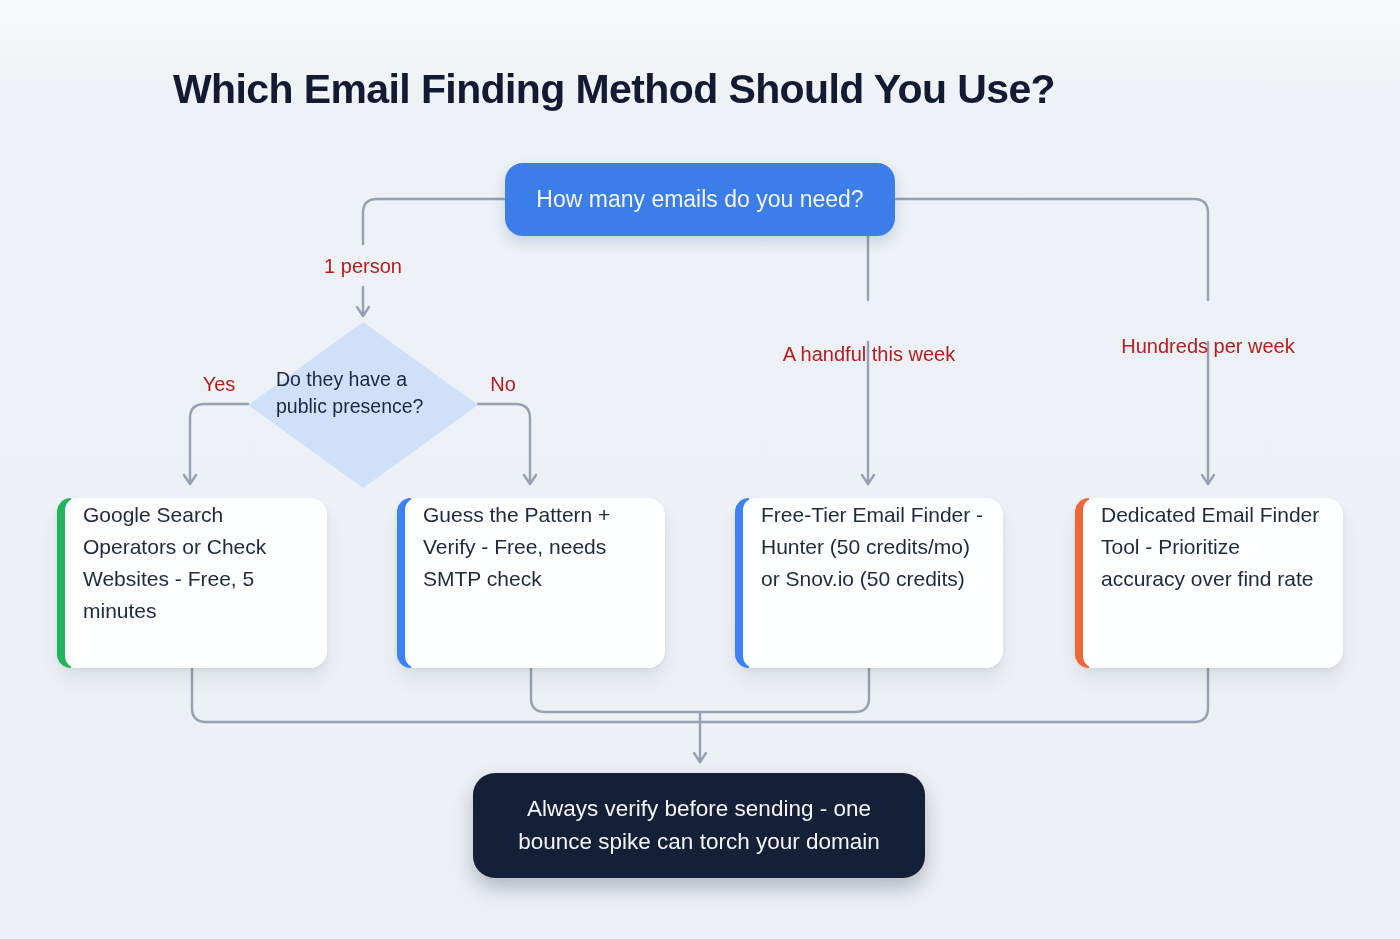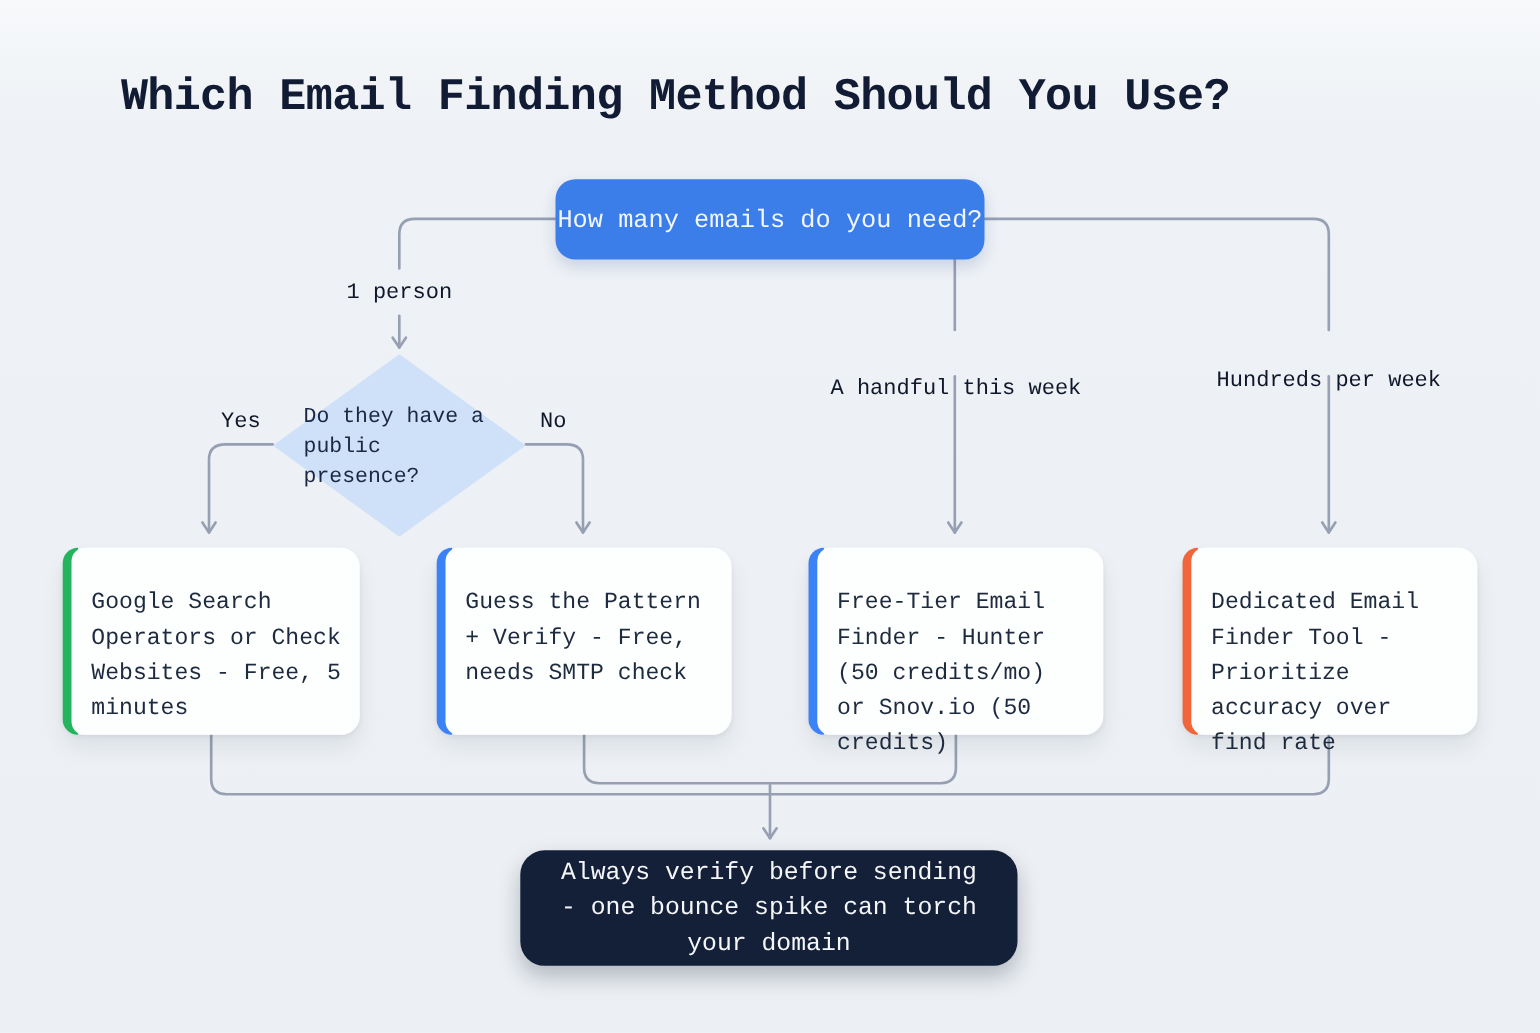--- a/index.html
+++ b/index.html
@@ -3,21 +3,21 @@
 <meta charset="utf-8">
 <style>
   html,body{margin:0;padding:0;}
   body{
     width:1400px;height:939px;
     font-family:"Liberation Sans", sans-serif;
     background:linear-gradient(180deg,#f7f9fb 0%, #eef1f5 12%, #ecf0f4 100%);
     position:relative;overflow:hidden;
     color:#1b2743;
   }
-  .canvas{position:absolute;inset:0;width:1228px;height:939px;font-family:Liberation Mono, monospace;}
+  .canvas{position:absolute;inset:0;width:1228px;height:939px;}
   svg.connectors{position:absolute;left:0;top:0;width:1400px;height:939px;pointer-events:none;}
 
   .page-title{
     position:absolute;left:0;top:66px;width:100%;
     text-align:center;font-size:41px;font-weight:bold;
     color:#111b33;letter-spacing:-0.6px;margin:0;
   }
 
   .root-node{
     position:absolute;left:505px;top:163px;width:390px;height:73px;
@@ -32,38 +32,38 @@
     background:#cfe1f8;
     clip-path:polygon(50% 0%,100% 50%,50% 100%,0% 50%);
   }
   .diamond-label{
     position:absolute;left:276px;top:366px;width:174px;
     text-align:left;font-size:19.5px;line-height:1.38;color:#1b2743;
   }
 
   .edge-label{
     position:absolute;transform:translate(-50%,-50%);
-    font-size:20px;color:#0f172a;white-space:nowrap;
+    font-size:20px;color:#b91c1c;white-space:nowrap;
   }
   .lbl-one-person{left:363px;top:266px;}
   .lbl-yes{left:219px;top:384px;}
   .lbl-no{left:503px;top:384px;}
   .lbl-handful{left:869px;top:322px;margin-top:32px;}
   .lbl-hundreds{left:1208px;top:322px;margin-top:24px;}
 
   .outcome-card{
     position:absolute;top:498px;height:170px;border-radius:17px;
     box-shadow:0 12px 20px rgba(15,23,42,.07),0 2px 5px rgba(15,23,42,.06);
     display:flex;
   }
   .outcome-card .accent{width:14px;border-radius:17px 0 0 17px;flex:0 0 14px;}
   .outcome-card .card-body{
     flex:1;background:#fdfefe;border-radius:12px 17px 17px 12px;
     margin-left:-6px;
-    padding:35px 16px 0 18px;
+    padding:1px 16px 0 18px;
     font-size:21px;line-height:1.52;color:#1e2a3d;
   }
   .card-1{left:57px;width:270px;}
   .card-2{left:397px;width:268px;}
   .card-3{left:735px;width:268px;}
   .card-4{left:1075px;width:268px;}
 
   .footer-node{
     position:absolute;left:473px;top:773px;width:452px;height:105px;
     background:#141f38;border-radius:22px;

